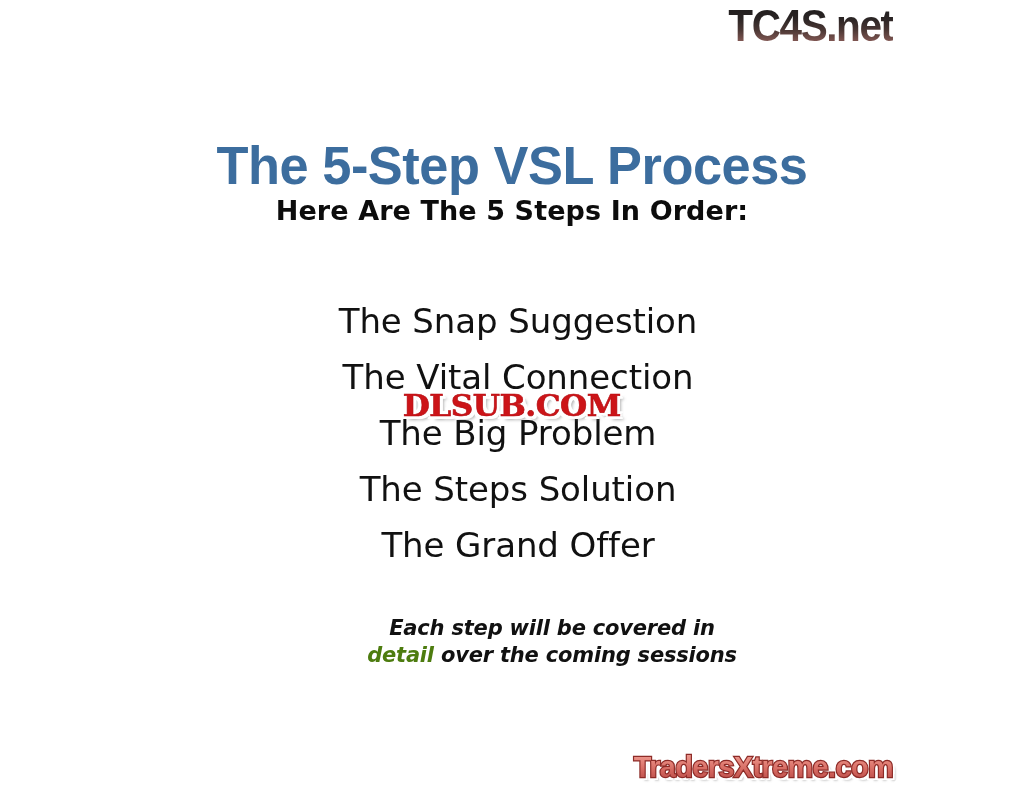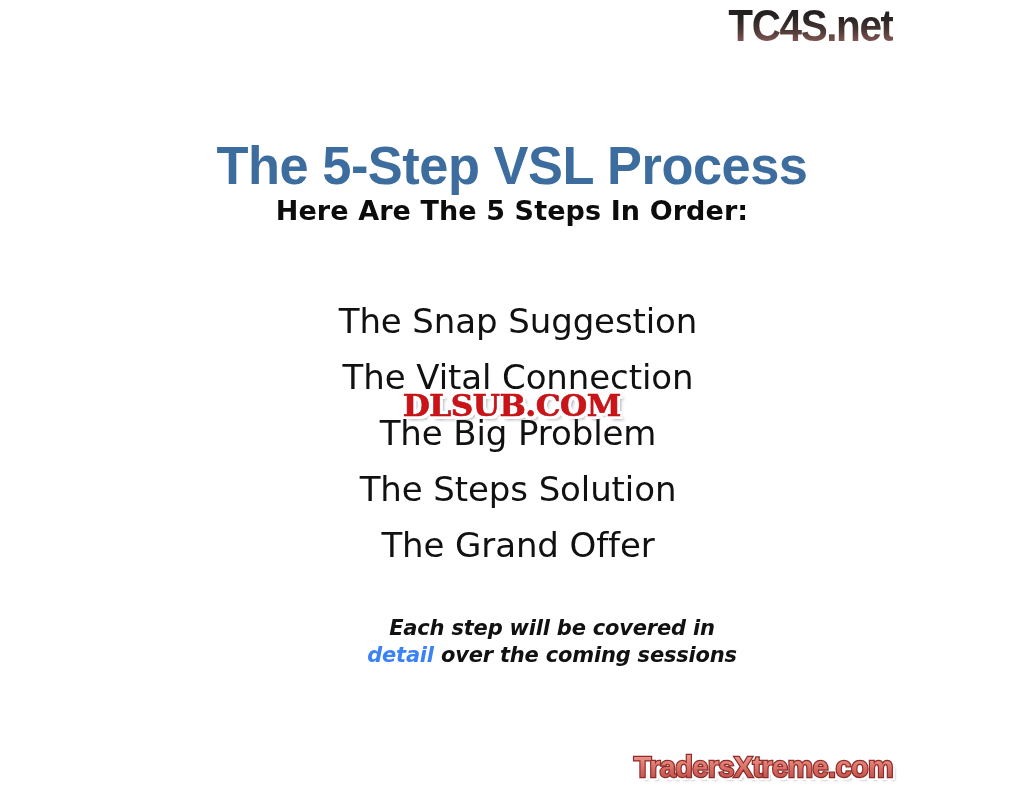--- a/index.html
+++ b/index.html
@@ -150,21 +150,21 @@
     font-weight: bold;
     font-style: italic;
     font-size: 21px;
     line-height: 27px;
     letter-spacing: -0.2px;
     white-space: nowrap;
     padding-left: 40px;
   }
 
   .footnote-accent {
-    color: #3b82f6;
+    color: #4d7c0f;
   }
 
   
   .brand-bottom {
     position: absolute;
     bottom: 6px;
     right: 10px;
     font-family: "Liberation Sans", sans-serif;
     font-weight: bold;
     font-size: 30px;

